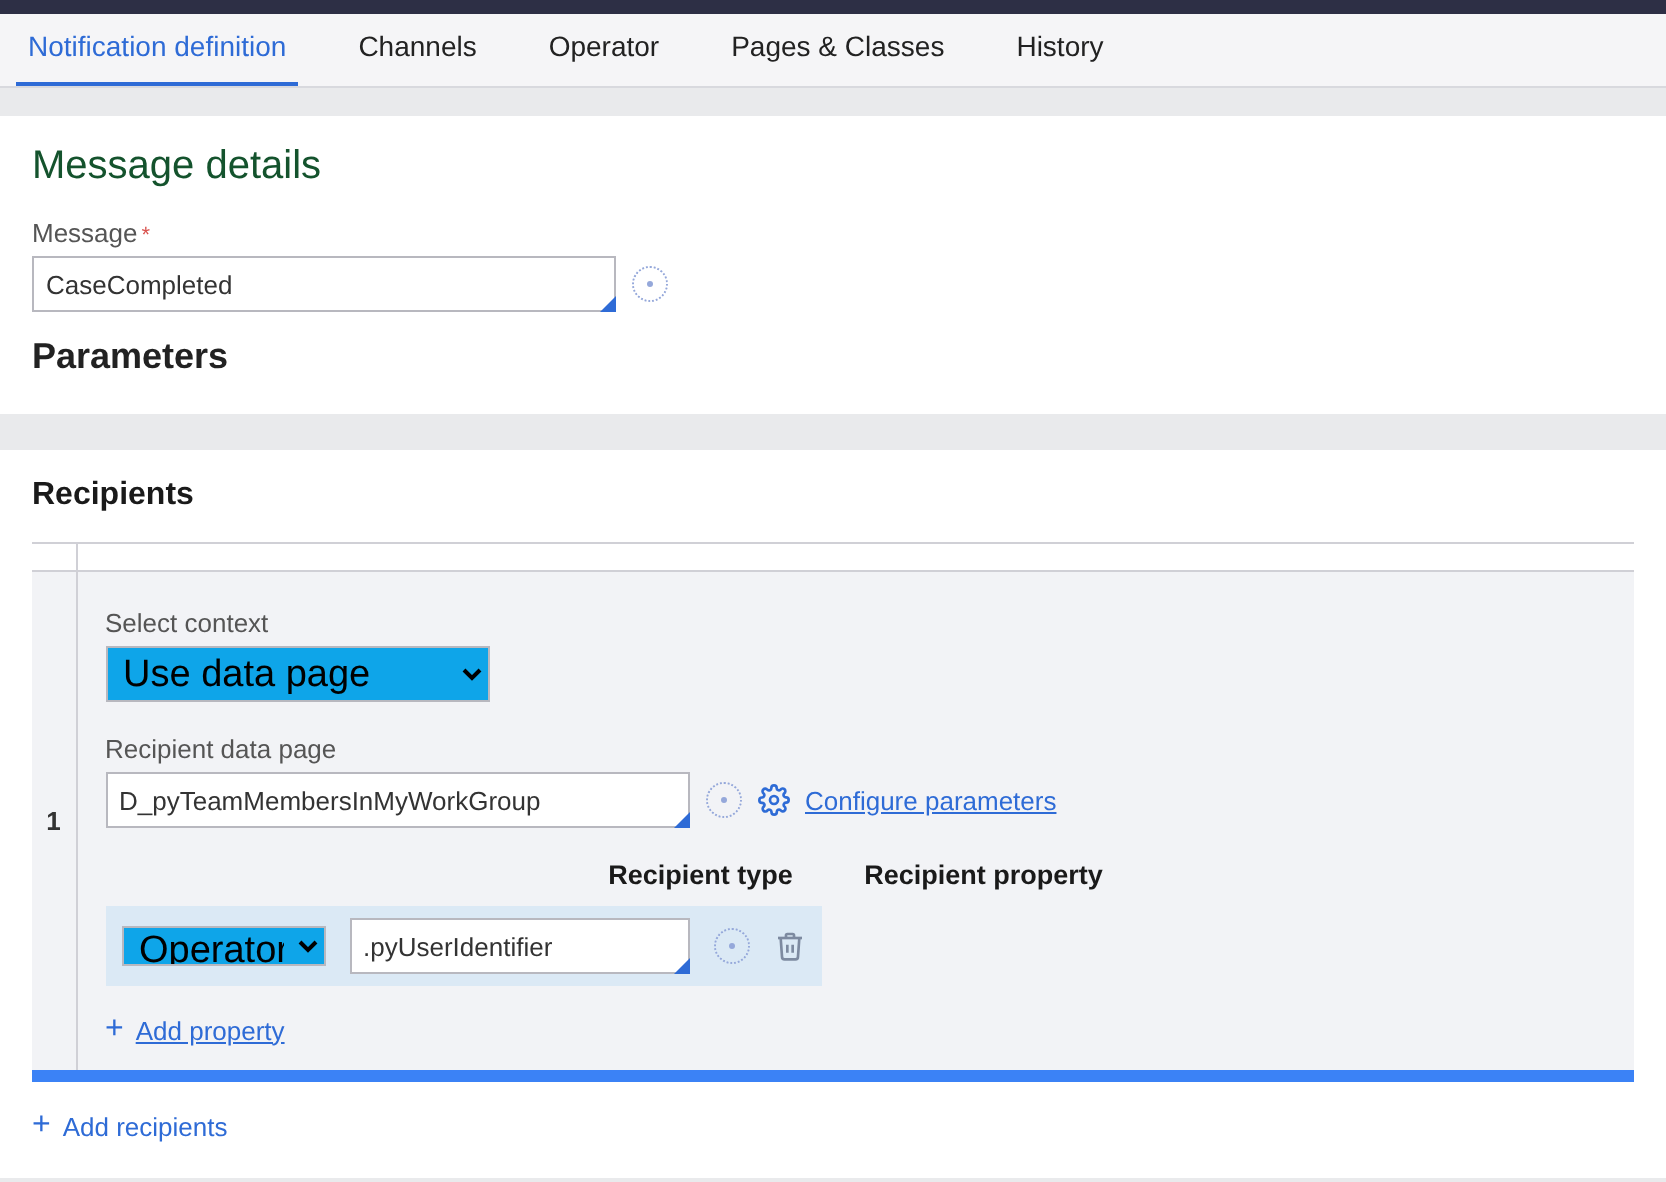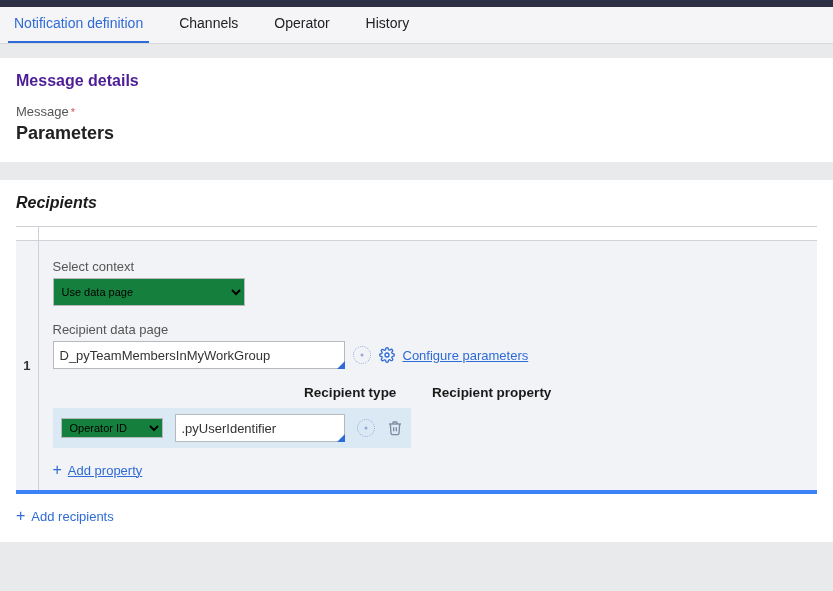--- a/index.html
+++ b/index.html
@@ -35,23 +35,23 @@
   .page-body {
     background: #e9eaec;
     padding: 14px 0 20px 0;
   }
   .panel {
     background: #fff;
     margin: 0 0 18px 0;
     padding: 14px 16px 18px 16px;
   }
   .panel-title {
-    font-size: 16px;
-    font-weight: 700;
-    color: #4c1d95;
+    font-size: 20px;
+    font-weight: 400;
+    color: #14532d;
     margin-bottom: 14px;
   }
   .field-label {
     font-size: 13px;
     color: #555;
     margin-bottom: 4px;
   }
   .required-star { color: #d9534f; font-size: 11px; margin-left: 2px; }
   .input-row {
     display: flex;
@@ -101,42 +101,41 @@
 
   
   .recip-panel {
     background: #fff;
     padding: 14px 0 0 0;
   }
   .recip-title {
     font-size: 16px;
     font-weight: 600;
     padding: 0 16px 14px 16px;
-    font-style: italic;
   }
   .recip-table-wrap {
     padding: 0 16px 0 16px;
   }
   .recip-table {
     width: 100%;
     border-collapse: collapse;
   }
   .recip-table thead td {
     border-top: 1px solid #d0d0d6;
     border-bottom: 1px solid #d0d0d6;
     background: #fff;
     height: 14px;
     padding: 0;
   }
   .recip-table thead td.numcol {
     border-right: 1px solid #d0d0d6;
     width: 22px;
   }
   .recip-table tbody td {
-    border-bottom: 4px solid #3b82f6;
+    border-bottom: 6px solid #3b82f6;
     background: #f2f3f6;
     vertical-align: top;
   }
   .recip-table tbody td.numcol {
     border-right: 1px solid #d0d0d6;
     width: 22px;
     vertical-align: middle;
     text-align: center;
     font-size: 13px;
     font-weight: 600;
@@ -146,23 +145,23 @@
   .row-body {
     padding: 18px 14px 12px 14px;
   }
   .subfield-label {
     font-size: 13px;
     color: #555;
     margin-bottom: 4px;
   }
   .select-ctl {
     height: 28px;
-    font-size: 11px;
+    font-size: 19px;
     border: 1px solid #b8b8bf;
-    background: #15803d;
+    background: #0ea5e9;
     padding: 0 4px;
   }
   .select-ctx { width: 192px; }
   .row-body .block { margin-bottom: 16px; }
   .gear-icon {
     width: 16px; height: 16px;
     display: inline-block;
     position: relative;
   }
   .gear-icon svg { width: 16px; height: 16px; display: block; }
@@ -214,30 +213,38 @@
 </style>
 </head>
 <body>
 
 <div class="topbar"></div>
 
 <div class="tabs">
   <div class="tab active">Notification definition</div>
   <div class="tab">Channels</div>
   <div class="tab">Operator</div>
+  <div class="tab">Pages &amp; Classes</div>
   <div class="tab">History</div>
 </div>
 
 <div class="page-body">
 
   <div class="panel">
     <div class="panel-title">Message details</div>
 
     <div class="field-label">
       <span>Message</span><span class="required-star">*</span>
+    </div>
+    <div class="input-row">
+      <span class="corner-wrap">
+        <input type="text" class="text-input" value="CaseCompleted" style="">
+        <span class="blue-corner"></span>
+      </span>
+      <span class="target-icon"></span>
     </div>
 
     <div class="params-label">Parameters</div>
   </div>
 
   <div class="recip-panel">
     <div class="recip-title">Recipients</div>
 
     <div class="recip-table-wrap">
       <table class="recip-table">

